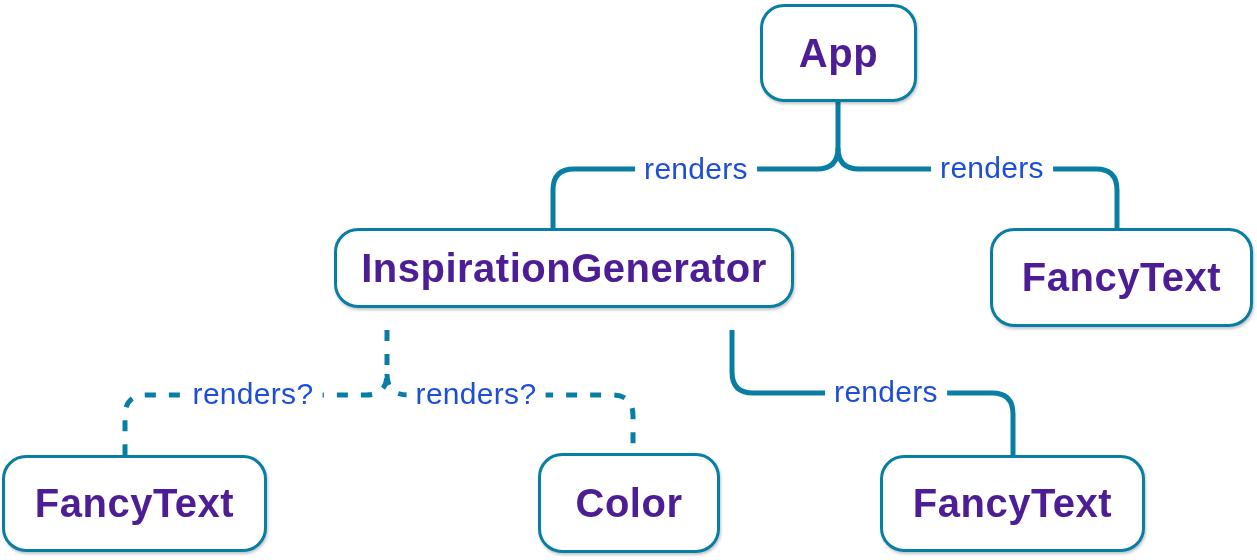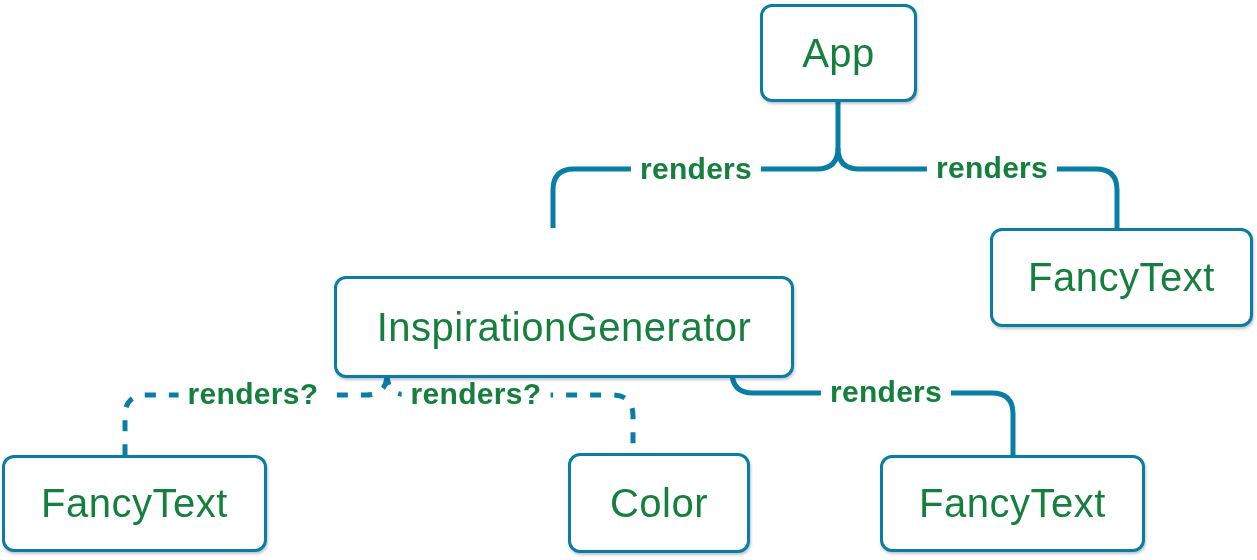--- a/index.html
+++ b/index.html
@@ -20,39 +20,39 @@
     stroke: #087ea4;
     stroke-width: 5;
   }
   .edges path.dashed {
     stroke-dasharray: 11 13;
   }
   .node {
     position: absolute;
     background: #ffffff;
     border: 3px solid #087ea4;
-    border-radius: 12px;
+    border-radius: 24px;
     box-shadow: 1px 2px 3px rgba(35, 39, 47, 0.28);
     display: flex;
     align-items: center;
     justify-content: center;
-    color: #15803d;
+    color: #4c1d95;
     font-size: 40px;
-    font-weight: 400;
+    font-weight: 700;
     letter-spacing: 0.5px;
     box-sizing: border-box;
   }
   .edge-label {
     position: absolute;
     transform: translate(-50%, -50%);
     background: #ffffff;
     padding: 0 9px;
-    color: #15803d;
+    color: #1d4ed8;
     font-size: 30px;
-    font-weight: 700;
+    font-weight: 400;
     letter-spacing: 0.3px;
     white-space: nowrap;
   }
 </style>
 </head>
 <body>
 
 <div class="canvas">
 
   <svg class="edges" viewBox="0 0 1257 560" xmlns="http://www.w3.org/2000/svg">
@@ -66,33 +66,33 @@
   <div class="edge-label" style="left:696px; top:169px;">renders</div>
   <div class="edge-label" style="left:992px; top:168px;">renders</div>
   <div class="edge-label" style="left:253px; top:394px;">renders?</div>
   <div class="edge-label" style="left:476px; top:394px;">renders?</div>
   <div class="edge-label" style="left:886px; top:392px;">renders</div>
 
   <div class="node" style="left:760px; top:4px; width:157px; height:98px;">
     <span>App</span>
   </div>
 
-  <div class="node" style="left:334px; top:228px; width:460px; height:102px;margin-top:48px;">
+  <div class="node" style="left:334px; top:228px; width:460px; height:80px;">
     <span>InspirationGenerator</span>
   </div>
 
   <div class="node" style="left:990px; top:228px; width:263px; height:99px;">
     <span>FancyText</span>
   </div>
 
   <div class="node" style="left:2px; top:455px; width:265px; height:97px;">
     <span>FancyText</span>
   </div>
 
-  <div class="node" style="left:568px; top:453px; width:182px; height:100px;">
+  <div class="node" style="left:538px; top:453px; width:182px; height:100px;">
     <span>Color</span>
   </div>
 
   <div class="node" style="left:880px; top:455px; width:265px; height:97px;">
     <span>FancyText</span>
   </div>
 
 </div>
 
 </body></html>

